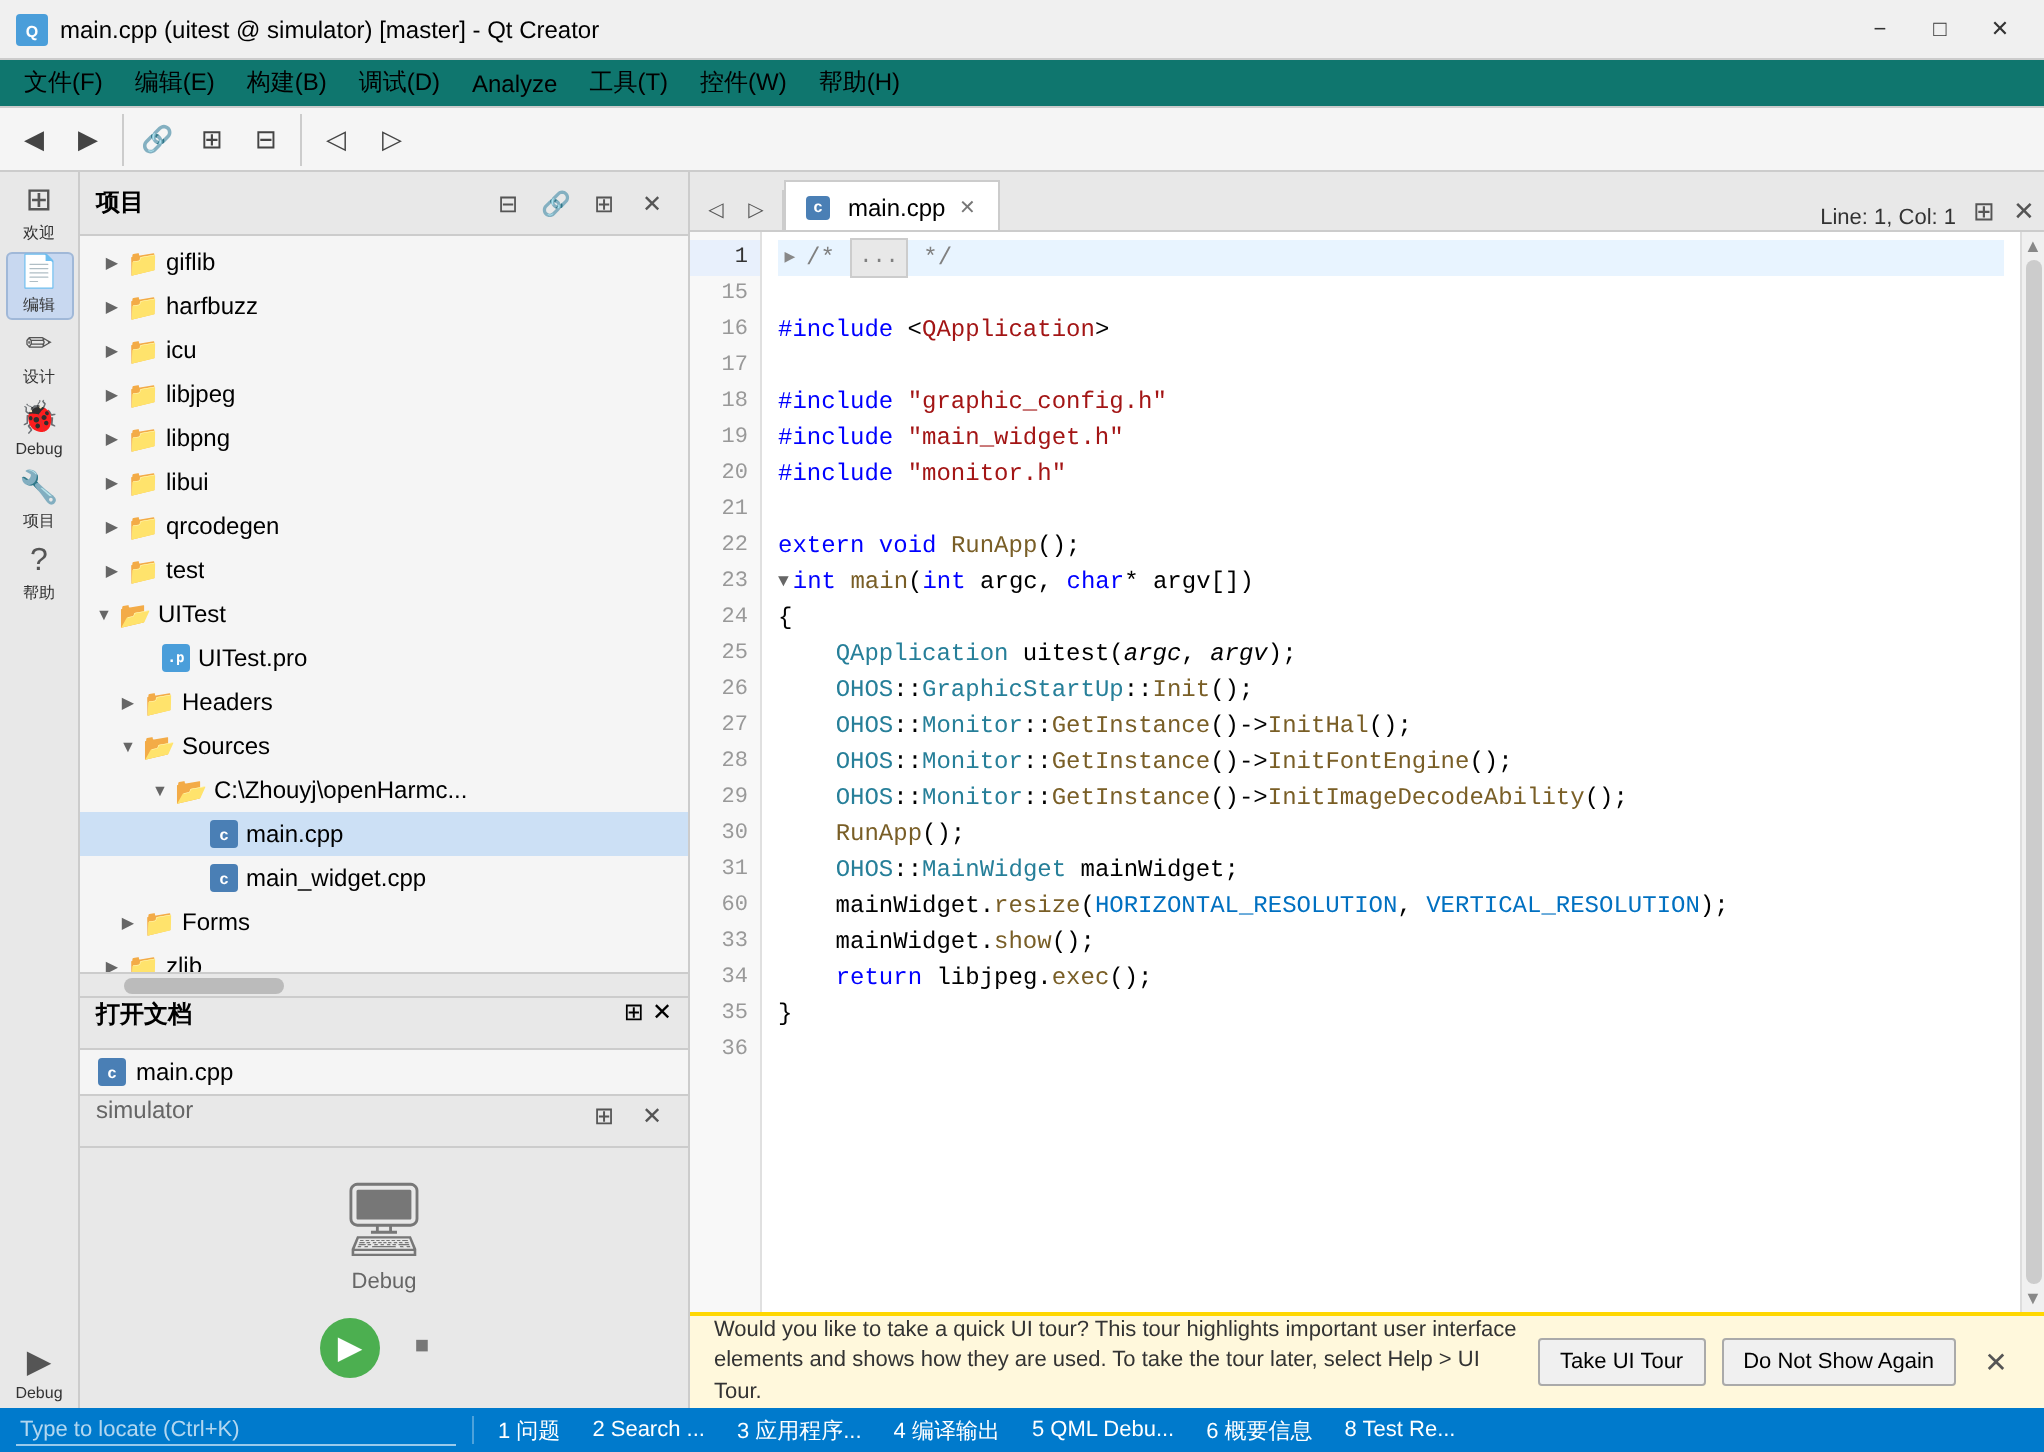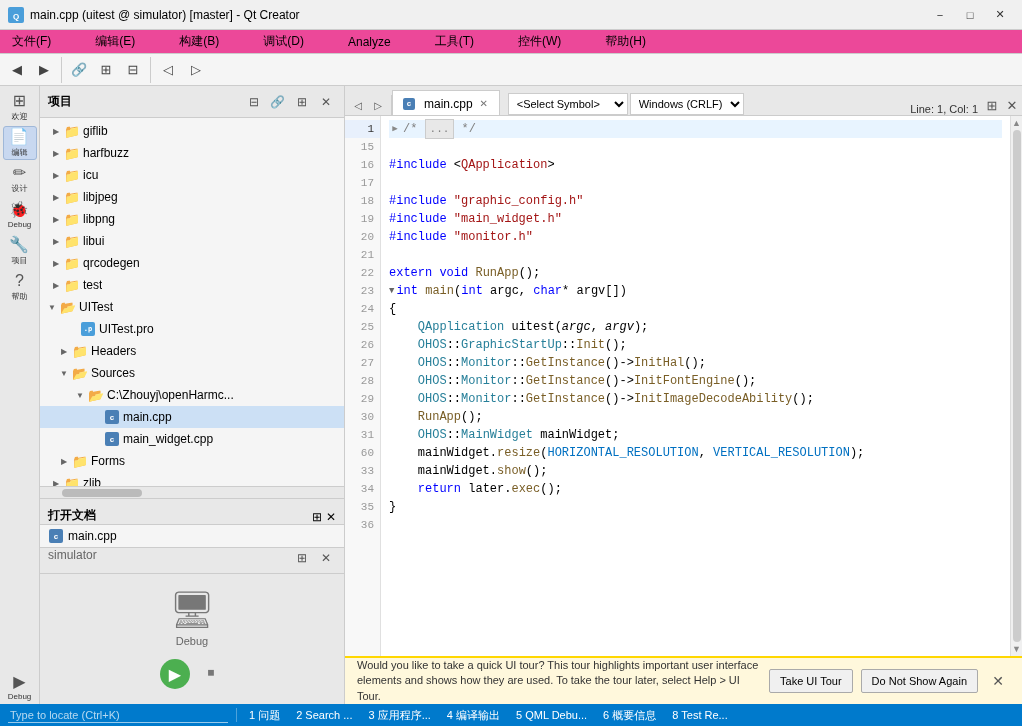--- a/index.html
+++ b/index.html
@@ -6,21 +6,21 @@
     body { font-family: 'Segoe UI', Arial, sans-serif; font-size: 12px; background: #f0f0f0; width: 1022px; height: 726px; overflow: hidden; display: flex; flex-direction: column; }
     
     
     #title-bar { background: #f0f0f0; height: 30px; display: flex; align-items: center; padding: 0 8px; border-bottom: 1px solid #ccc; user-select: none; }
     #title-bar .app-icon { width: 16px; height: 16px; margin-right: 6px; background: #4a9eda; border-radius: 2px; display: flex; align-items: center; justify-content: center; color: white; font-size: 9px; font-weight: bold; flex-shrink: 0; }
     #title-bar .title-text { flex: 1; font-size: 12px; color: #000; }
     #title-bar .win-controls { display: flex; gap: 2px; }
     #title-bar .win-btn { width: 28px; height: 20px; display: flex; align-items: center; justify-content: center; cursor: pointer; font-size: 11px; color: #333; }
 
     
-    #menu-bar { background: #ec4899; height: 24px; display: flex; align-items: center; padding: 0 4px; border-bottom: 1px solid #ccc; gap: 28px; }
+    #menu-bar { background: #0f766e; height: 24px; display: flex; align-items: center; padding: 0 4px; border-bottom: 1px solid #ccc; }
     .menu-item { padding: 2px 8px; font-size: 12px; color: #000; cursor: pointer; height: 22px; display: flex; align-items: center; }
 
     
     #toolbar { background: #f5f5f5; height: 32px; display: flex; align-items: center; padding: 0 4px; border-bottom: 1px solid #ccc; gap: 2px; }
     .toolbar-group { display: flex; align-items: center; gap: 1px; border-right: 1px solid #ccc; padding-right: 4px; margin-right: 2px; }
     .tb-btn { width: 26px; height: 26px; display: flex; align-items: center; justify-content: center; cursor: pointer; border: 1px solid transparent; border-radius: 2px; font-size: 13px; color: #444; }
 
     
     #main-layout { display: flex; flex: 1; overflow: hidden; }
 
@@ -52,21 +52,21 @@
     .tree-label { font-size: 12px; color: #000; overflow: hidden; text-overflow: ellipsis; }
     .folder-icon { color: #f0c040; font-size: 13px; }
     .cpp-icon { background: #4a7fb5; color: white; border-radius: 2px; font-size: 8px; font-weight: bold; width: 14px; height: 14px; display: flex; align-items: center; justify-content: center; }
 
     
     #tree-hscroll { height: 12px; background: #e8e8e8; border-top: 1px solid #ccc; display: flex; align-items: center; padding: 0 2px; }
     #tree-hscroll-thumb { height: 8px; background: #bbb; border-radius: 4px; width: 80px; margin-left: 20px; }
 
     
     #open-docs { border-top: 1px solid #ccc; }
-    #open-docs-header { height: 26px; background: #e8e8e8; display: flex; align-items: flex-end; padding: 0 8px; gap: 4px; border-bottom: 1px solid #ccc; }
+    #open-docs-header { height: 26px; background: #e8e8e8; display: flex; align-items: flex-start; padding: 0 8px; gap: 4px; border-bottom: 1px solid #ccc; }
     #open-docs-header .title { flex: 1; font-size: 12px; font-weight: bold; }
     #open-docs-list { background: #f5f5f5; }
     .open-doc-item { height: 22px; display: flex; align-items: center; padding: 0 8px; cursor: pointer; }
     .open-doc-item .label { font-size: 12px; }
 
     
     #simulator-panel { border-top: 1px solid #ccc; background: #e8e8e8; }
     #simulator-header { height: 26px; display: flex; align-items: flex-start; padding: 0 8px; gap: 4px; border-bottom: 1px solid #ccc; }
     #simulator-header .title { flex: 1; font-size: 12px; color: #666; }
     .sim-btn { width: 20px; height: 20px; display: flex; align-items: center; justify-content: center; cursor: pointer; font-size: 12px; color: #555; }
@@ -376,28 +376,20 @@
       <div id="tab-nav">
         <div class="tab-nav-btn">◁</div>
         <div class="tab-nav-btn">▷</div>
       </div>
       <div class="tab active">
         <span class="tree-icon">
             <span class="cpp-icon" style="font-size:8px;width:12px;height:12px">c</span>
           </span>
         <span>main.cpp</span>
         <span class="close-btn">✕</span>
-      </div>
-      <div class="tab-toolbar">
-        <select class="tab-select">
-          <option>&lt;Select Symbol&gt;</option>
-        </select>
-        <select class="tab-select" style="min-width:90px">
-          <option>Windows (CRLF)</option>
-        </select>
       </div>
       <div class="line-info">
         <span>Line: 1, Col: 1</span>
       </div>
       <div class="layout-btn">⊞</div>
       <div class="layout-btn">✕</div>
     </div>
 
     <div id="code-editor">
       <div id="line-numbers">
@@ -495,21 +487,21 @@
 
         <div class="code-line">
           <span>    mainWidget.</span><span class="fn">resize</span><span>(</span><span style="color:#0070c1">HORIZONTAL_RESOLUTION</span><span>, </span><span style="color:#0070c1">VERTICAL_RESOLUTION</span><span>);</span>
         </div>
 
         <div class="code-line">
           <span>    mainWidget.</span><span class="fn">show</span><span>();</span>
         </div>
 
         <div class="code-line">
-          <span>    </span><span class="kw">return</span><span> later.</span><span class="fn">exec</span><span>();</span>
+          <span>    </span><span class="kw">return</span><span> libjpeg.</span><span class="fn">exec</span><span>();</span>
         </div>
 
         <div class="code-line">
           <span>}</span>
         </div>
 
         <div class="code-line">&nbsp;</div>
       </div>
 
       <div style="width:12px;background:#f0f0f0;border-left:1px solid #ddd;display:flex;flex-direction:column;align-items:center;padding:2px 0">

